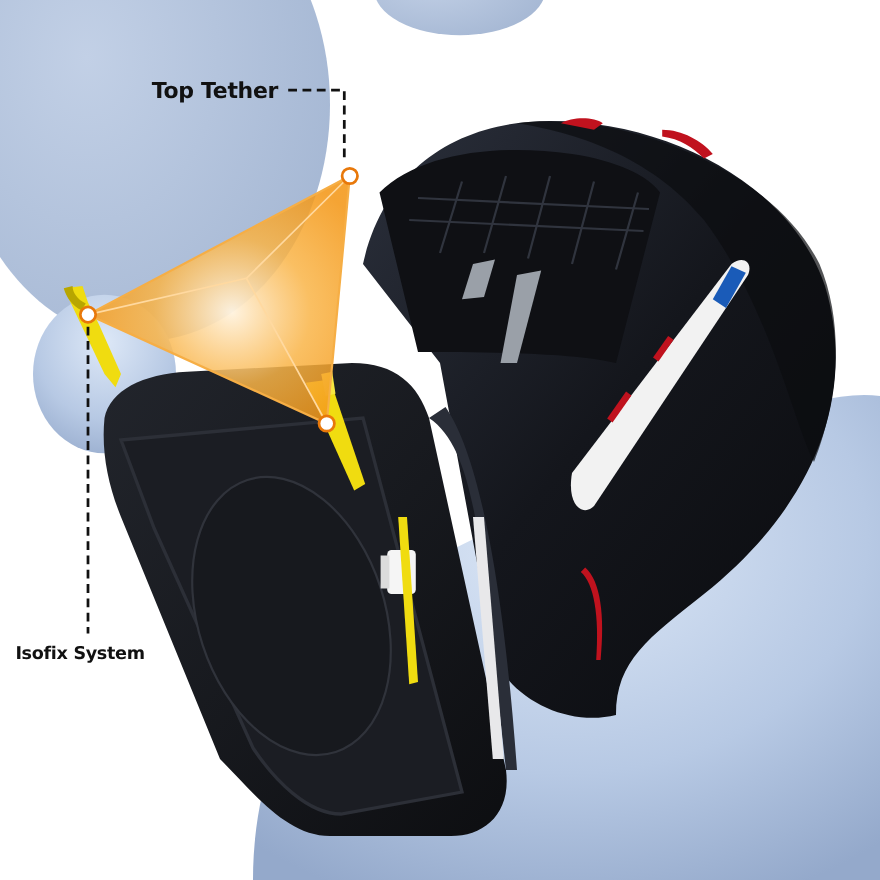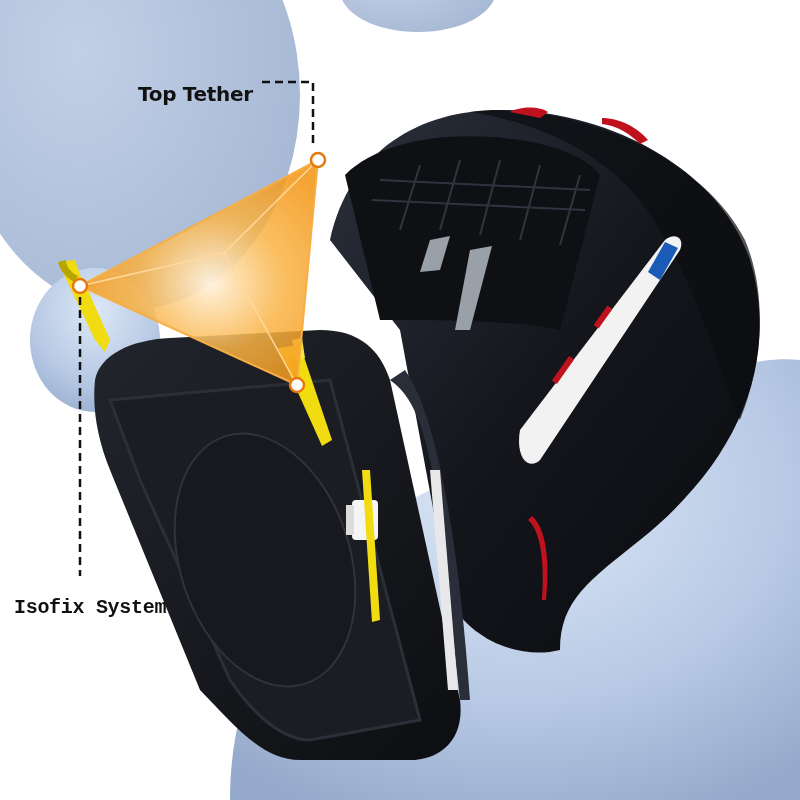--- a/index.html
+++ b/index.html
@@ -1,20 +1,20 @@
 <!DOCTYPE html>
 <html><head>
 <meta charset="utf-8">
 <style>
   html, body { margin: 0; padding: 0; }
   body { width: 800px; height: 800px; overflow: hidden; background: #ffffff; position: relative; font-family: "DejaVu Sans", sans-serif; }
   .stage { position: absolute; left: 0; top: 0; width: 800px; height: 800px; }
-  .label { position: absolute; font-family: "DejaVu Sans", sans-serif; font-weight: 700; color: #111111; letter-spacing: -0.3px; white-space: nowrap; margin-top: 12px; }
+  .label { position: absolute; font-family: "DejaVu Sans", sans-serif; font-weight: 700; color: #111111; letter-spacing: -0.3px; white-space: nowrap; }
   .label-top { left: 138px; top: 70px; font-size: 20px; }
-  .label-isofix { left: 14px; top: 584px; font-size: 20px; font-family: Liberation Mono, monospace; }
+  .label-isofix { left: 14px; top: 584px; font-size: 16px; }
   svg { position: absolute; left: 0; top: 0; }
 </style>
 </head>
 <body>
 
 <div class="stage">
 <svg width="800" height="800" viewBox="0 0 800 800">
   <defs>
     <radialGradient id="bub1" cx="0.35" cy="0.4" r="0.7">
       <stop offset="0" stop-color="#c2d0e6"></stop>

